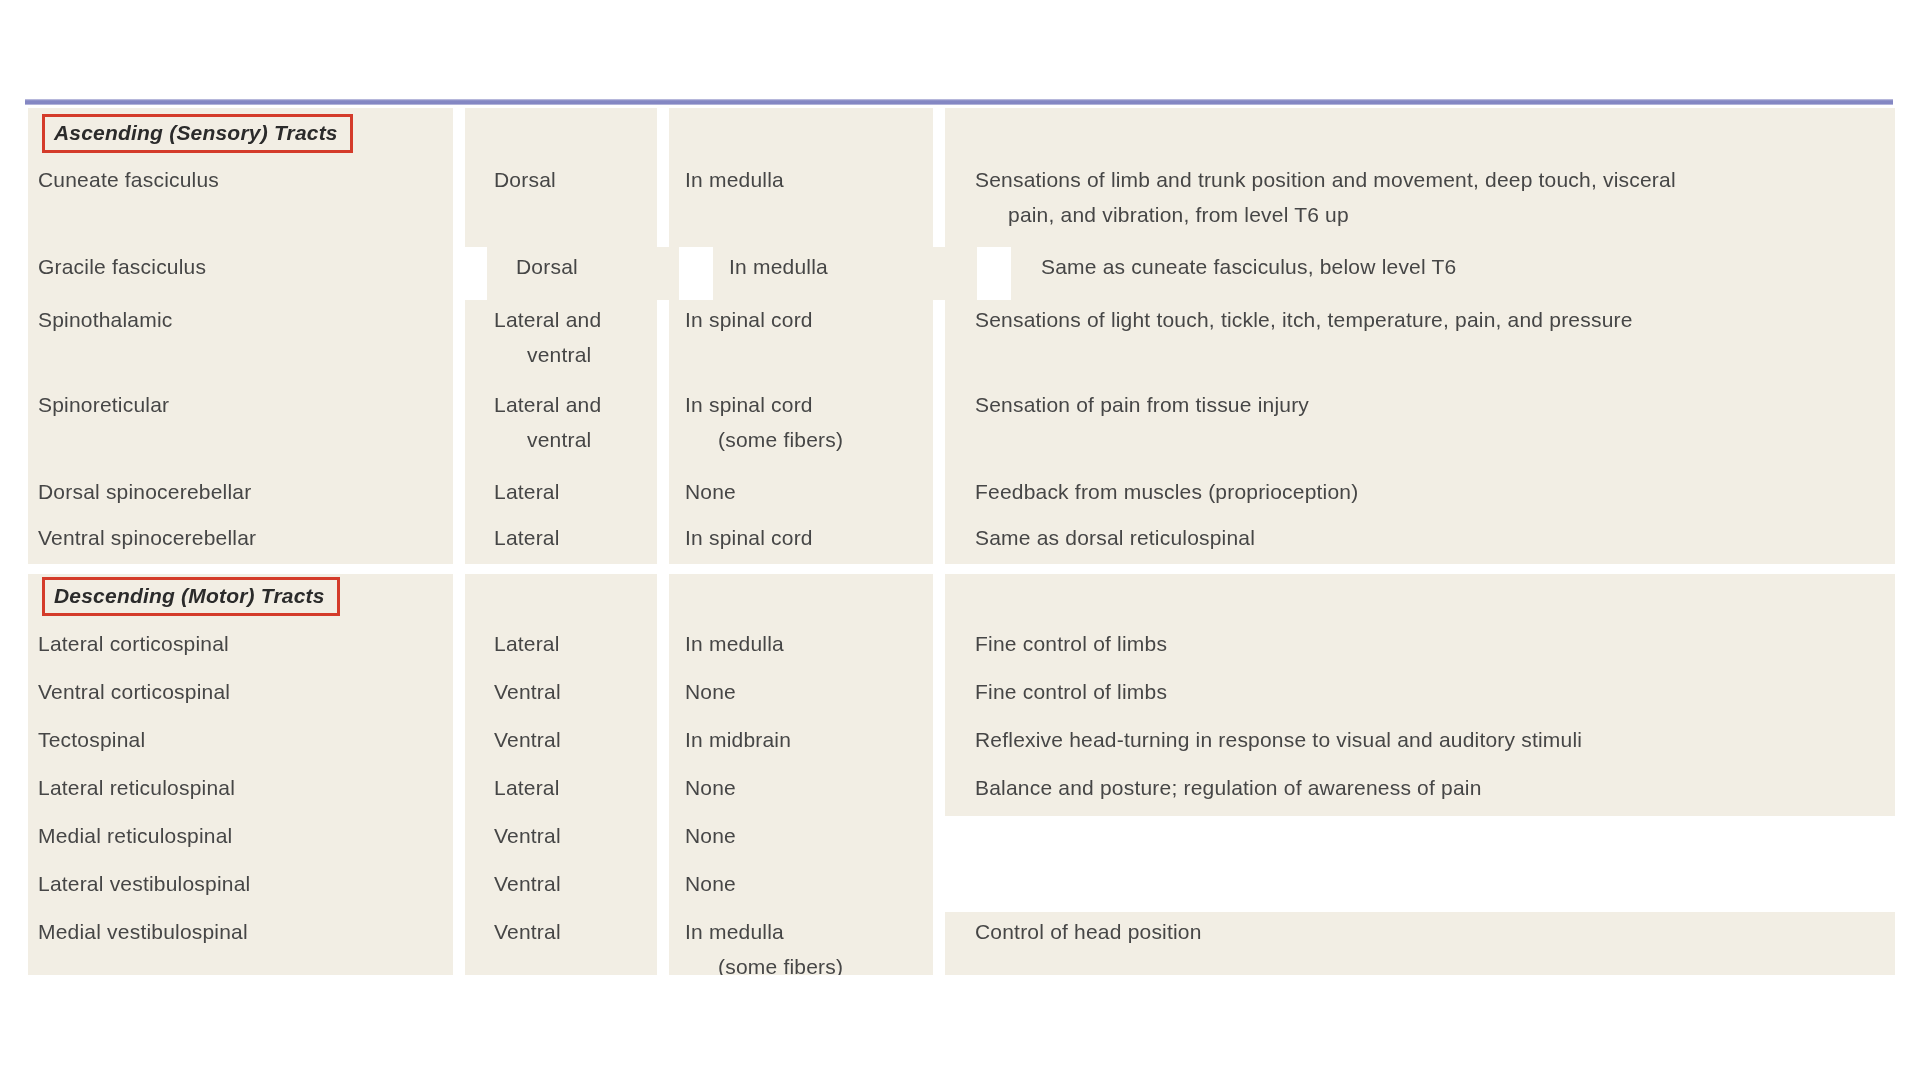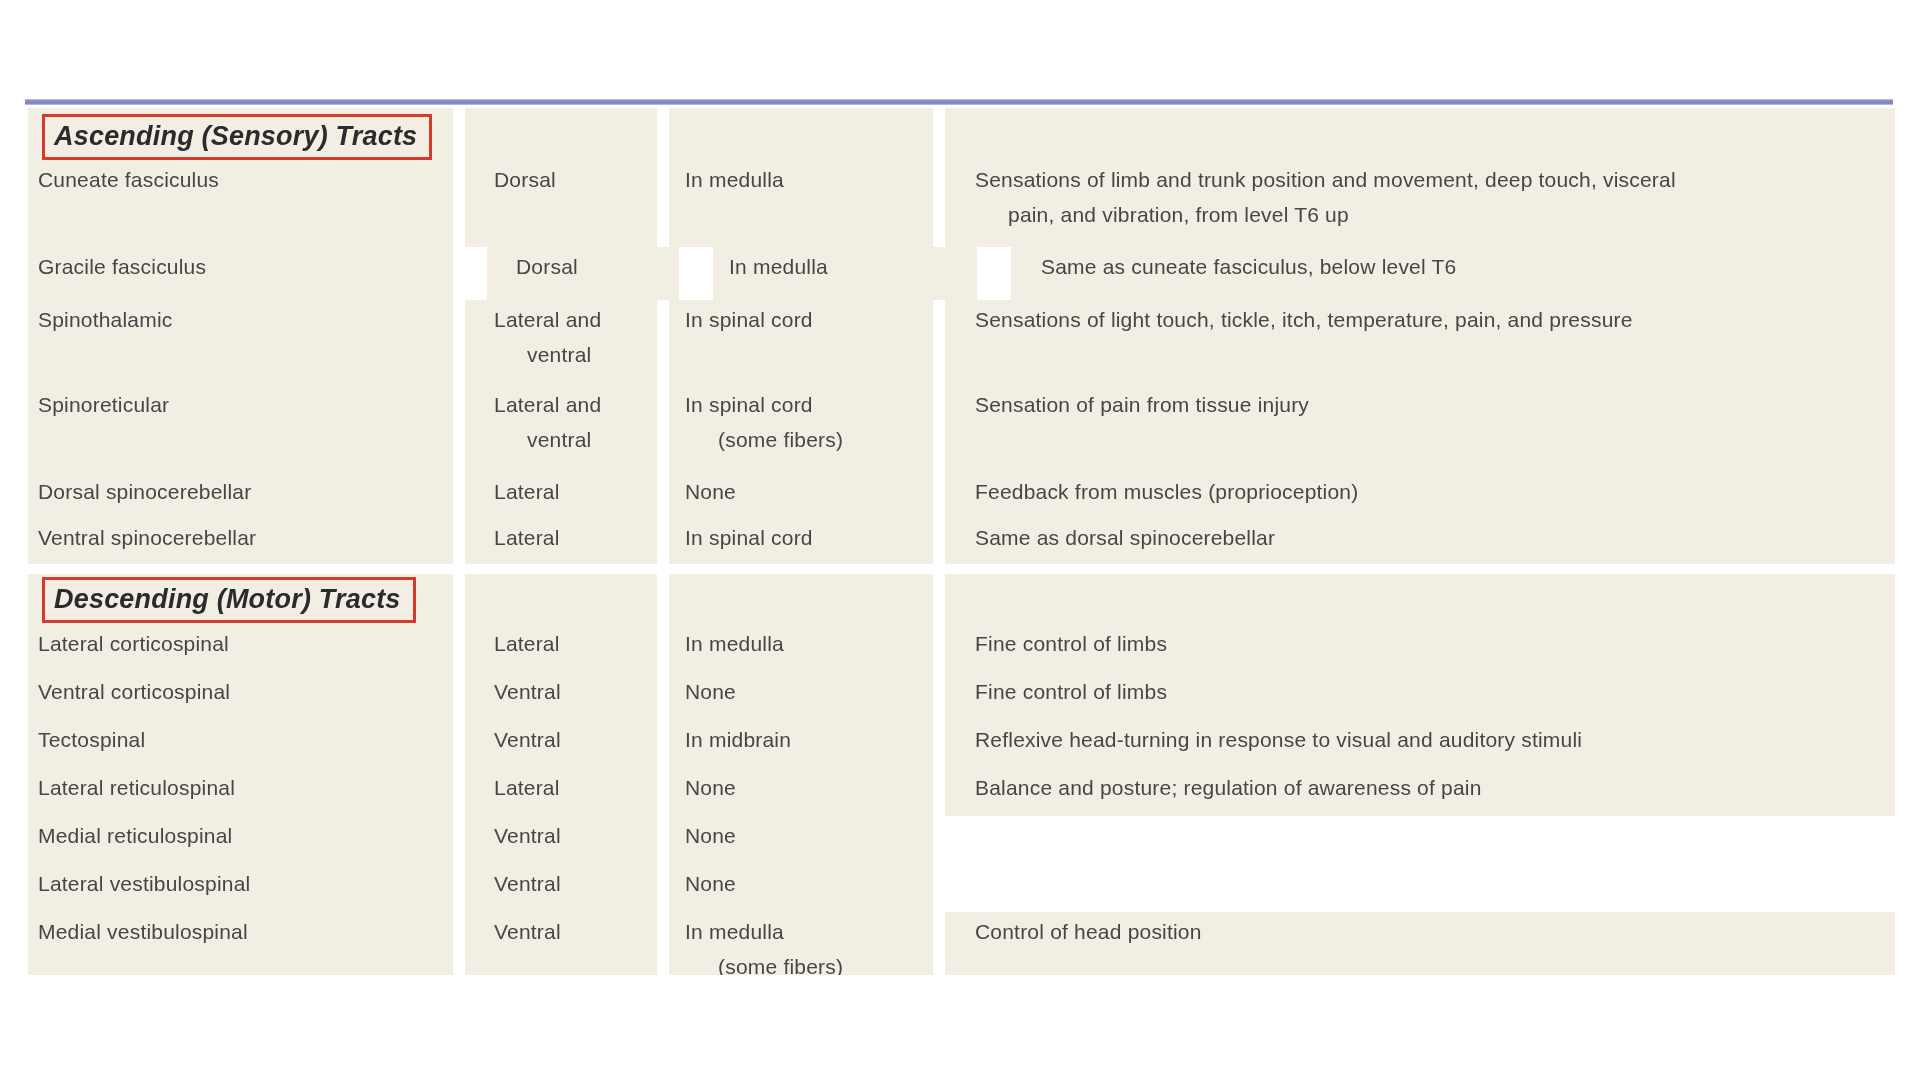--- a/index.html
+++ b/index.html
@@ -52,21 +52,21 @@
   .h53{min-height:53px;gap:34px;}
   .h46{min-height:46px;}
   .h48{min-height:48px;}
   .h64{min-height:64px;}
 
   .section-box{
     display:inline-block;
     margin:4px 0 0 4px;
     border:3px solid #d43b2a;
     padding:4px 12px 5px 9px;
-    font-size:27px;
+    font-size:21px;
     font-weight:bold;
     font-style:italic;
     color:#2b2b2b;
     letter-spacing:0.2px;
     background:transparent;
   }
   .hdr2 .section-box{margin-top:1px;}
 </style>
 </head>
 <body>
@@ -171,21 +171,21 @@
         <div class="td c1">
             <span class="ln">Ventral spinocerebellar</span>
           </div>
         <div class="td c2">
             <span class="ln">Lateral</span>
           </div>
         <div class="td c3">
             <span class="ln">In spinal cord</span>
           </div>
         <div class="td c4">
-            <span class="ln">Same as dorsal spinocerebellar</span>
+            <span class="ln">Same as dorsal reticulospinal</span>
           </div>
       </div>
 
     </div>
 
     <div class="section">
 
       <div class="tr hdr2">
         <div class="td c1">
           <span class="section-box">Descending (Motor) Tracts</span>

